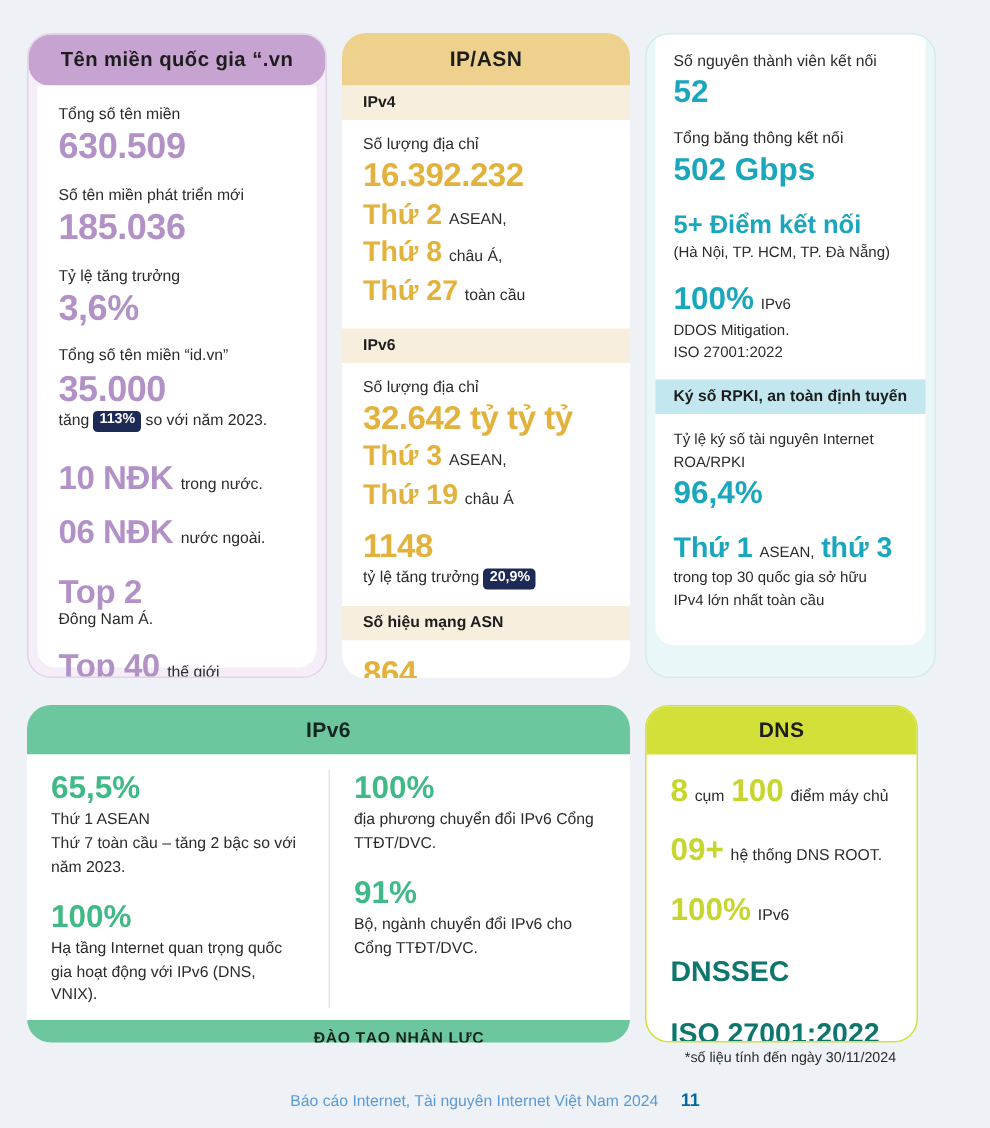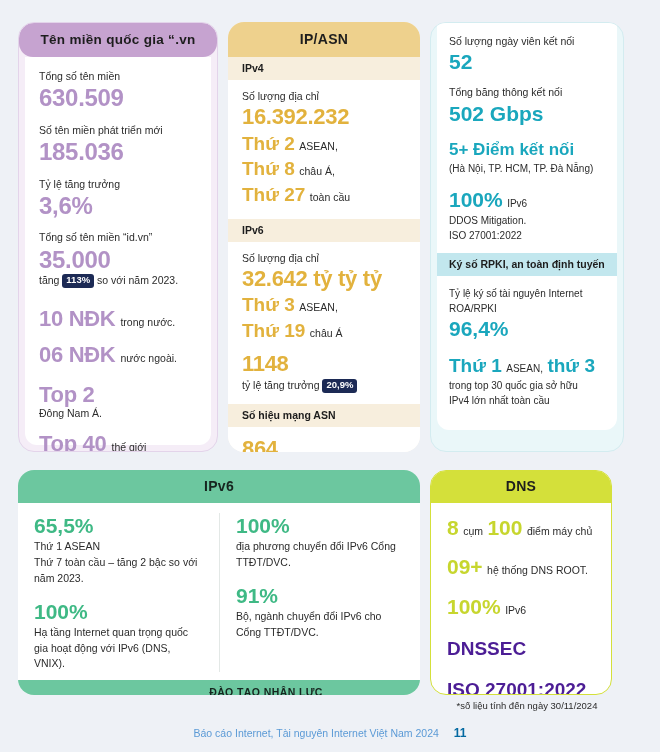--- a/index.html
+++ b/index.html
@@ -155,21 +155,21 @@
     border-radius: 16px;
     overflow: hidden;
   }
   #panel-dns .card-head {
     background: #d4e03a; font-size: 14px; padding: 8px 0 9px; color: #1d1d1d;
     margin: -1px -1px 0;
   }
   #panel-dns .dbody { padding: 12px 16px 10px; }
   .lime { color: #c7d62e; font-weight: bold; }
   .lime-num { font-size: 21px; line-height: 1.25; }
-  .lime-line { font-size: 19px; font-weight: bold; color: #4c1d95; line-height: 1.3; margin-top: 17px; }
+  .lime-line { font-size: 19px; font-weight: bold; color: #0f766e; line-height: 1.3; margin-top: 17px; }
   .dlab { font-size: 10.5px; color: #2b2b2b; }
 
   
   #footnote {
     position: absolute; left: 430px; top: 700px; width: 194px;
     text-align: center; font-size: 9.5px; color: #2b2b2b;
   }
   #footer {
     position: absolute; left: 0; top: 726px; width: 660px;
     text-align: center;
@@ -282,21 +282,21 @@
       <div class="gold gold-num">864</div>
 
     </div>
 
   </div>
 
   <div class="card" id="panel-vnix">
 
     <div class="vbody">
       <div style="margin-bottom:10px">
-        <div class="pr-label">Số lượng ngày viên kết nối</div>
+        <div class="pr-label">Số nguyên thành viên kết nối</div>
         <div class="teal teal-num">52</div>
       </div>
       <div style="margin-bottom:12px">
         <div class="pr-label">Tổng băng thông kết nối</div>
         <div class="teal teal-num">502 Gbps</div>
       </div>
       <div style="margin-bottom:11px">
         <div class="teal teal-big">5+ Điểm kết nối</div>
         <div class="note">(Hà Nội, TP. HCM, TP. Đà Nẵng)</div>
       </div>

